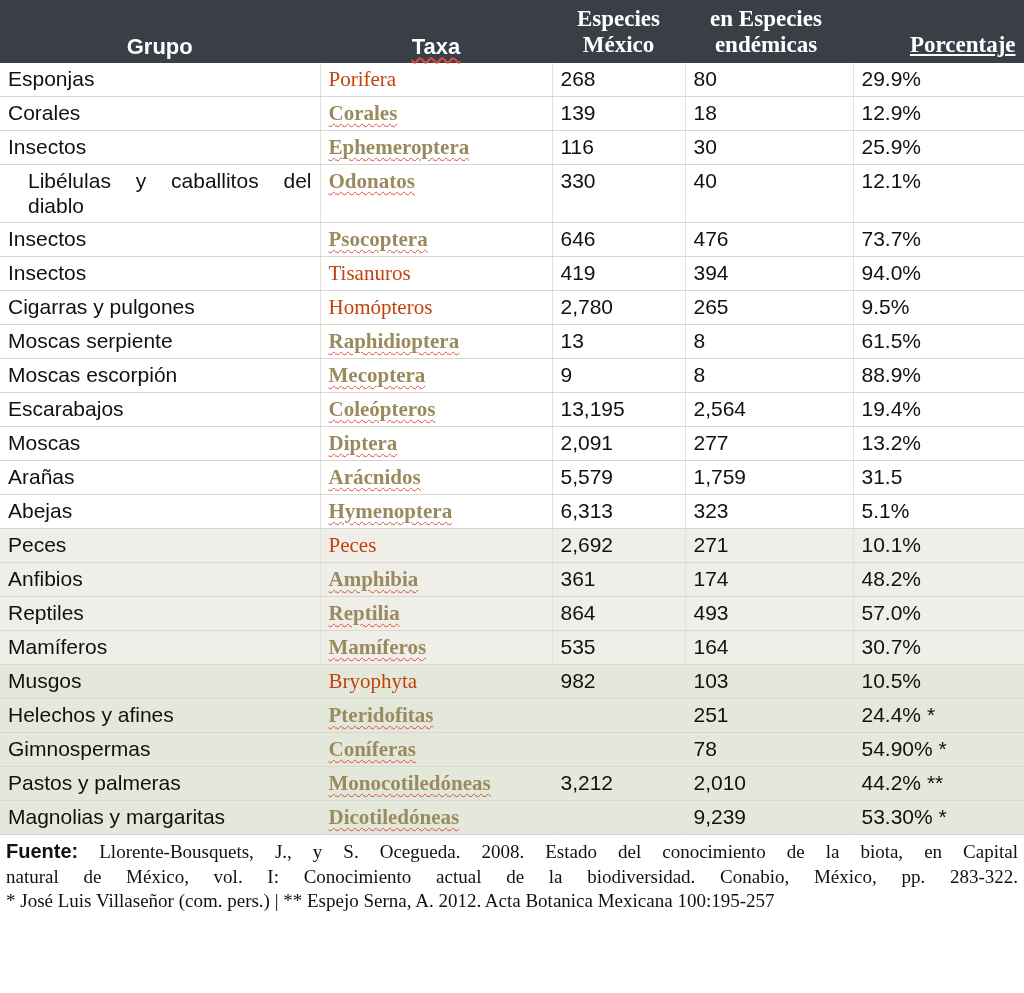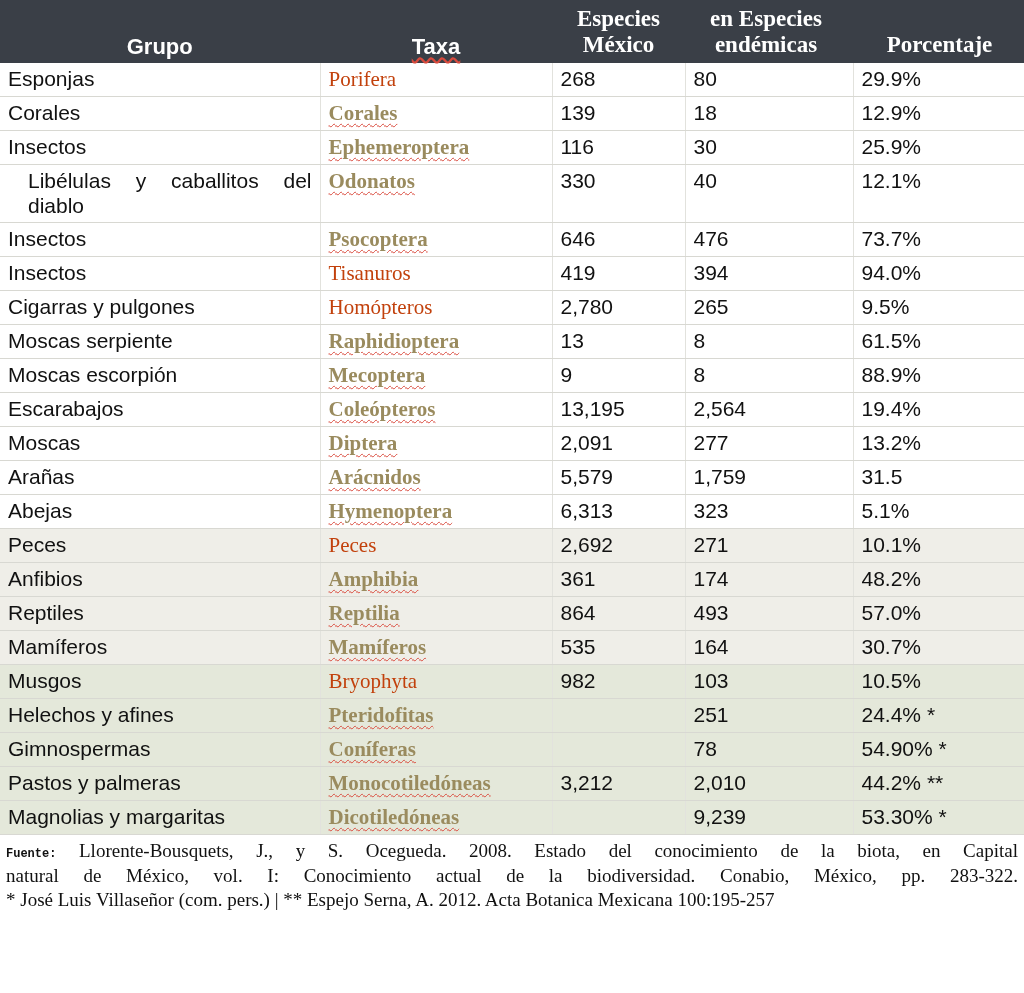--- a/index.html
+++ b/index.html
@@ -47,21 +47,21 @@
     border-right: 1px solid #3a3f47;
   }
   thead th.h-grupo, thead th.h-taxa {
     font-family: "Liberation Sans", sans-serif;
     font-size: 22px;
     padding-bottom: 4px;
   }
   thead th .hline { display: block; }
   thead th.h-esp  { padding-left: 8px; }
   thead th.h-end  { padding-left: 2px; }
-  thead th.h-por  { padding-left: 10px; text-align: center; }
+  thead th.h-por  { padding-left: 10px; text-align: right; text-decoration: underline; }
 
   .wavy-red {
     text-decoration: underline;
     text-decoration-style: wavy;
     text-decoration-color: #d94a3d;
     text-decoration-thickness: 1px;
     text-underline-offset: 3px;
   }
   .hdr-wavy {
     text-decoration: underline;
@@ -103,21 +103,21 @@
     padding-left: 28px;
   }
 
   .footer {
     font-family: "Liberation Serif", serif;
     font-size: 19px;
     line-height: 1.28;
     padding: 4px 6px 0 6px;
     color: #111111;
   }
-  .footer .lead { font-family: Liberation Mono, monospace; font-weight: bold; font-size: 12px; }
+  .footer .lead { font-family: Liberation Sans, sans-serif; font-weight: bold; font-size: 20px; }
   .footer p { margin: 0; }
   .footer p.justified { text-align: justify; text-align-last: justify; }
 </style>
 </head>
 <body>
 
 <div class="sheet">
   <table class="biodiv">
     <colgroup>
       <col class="c-grupo">

